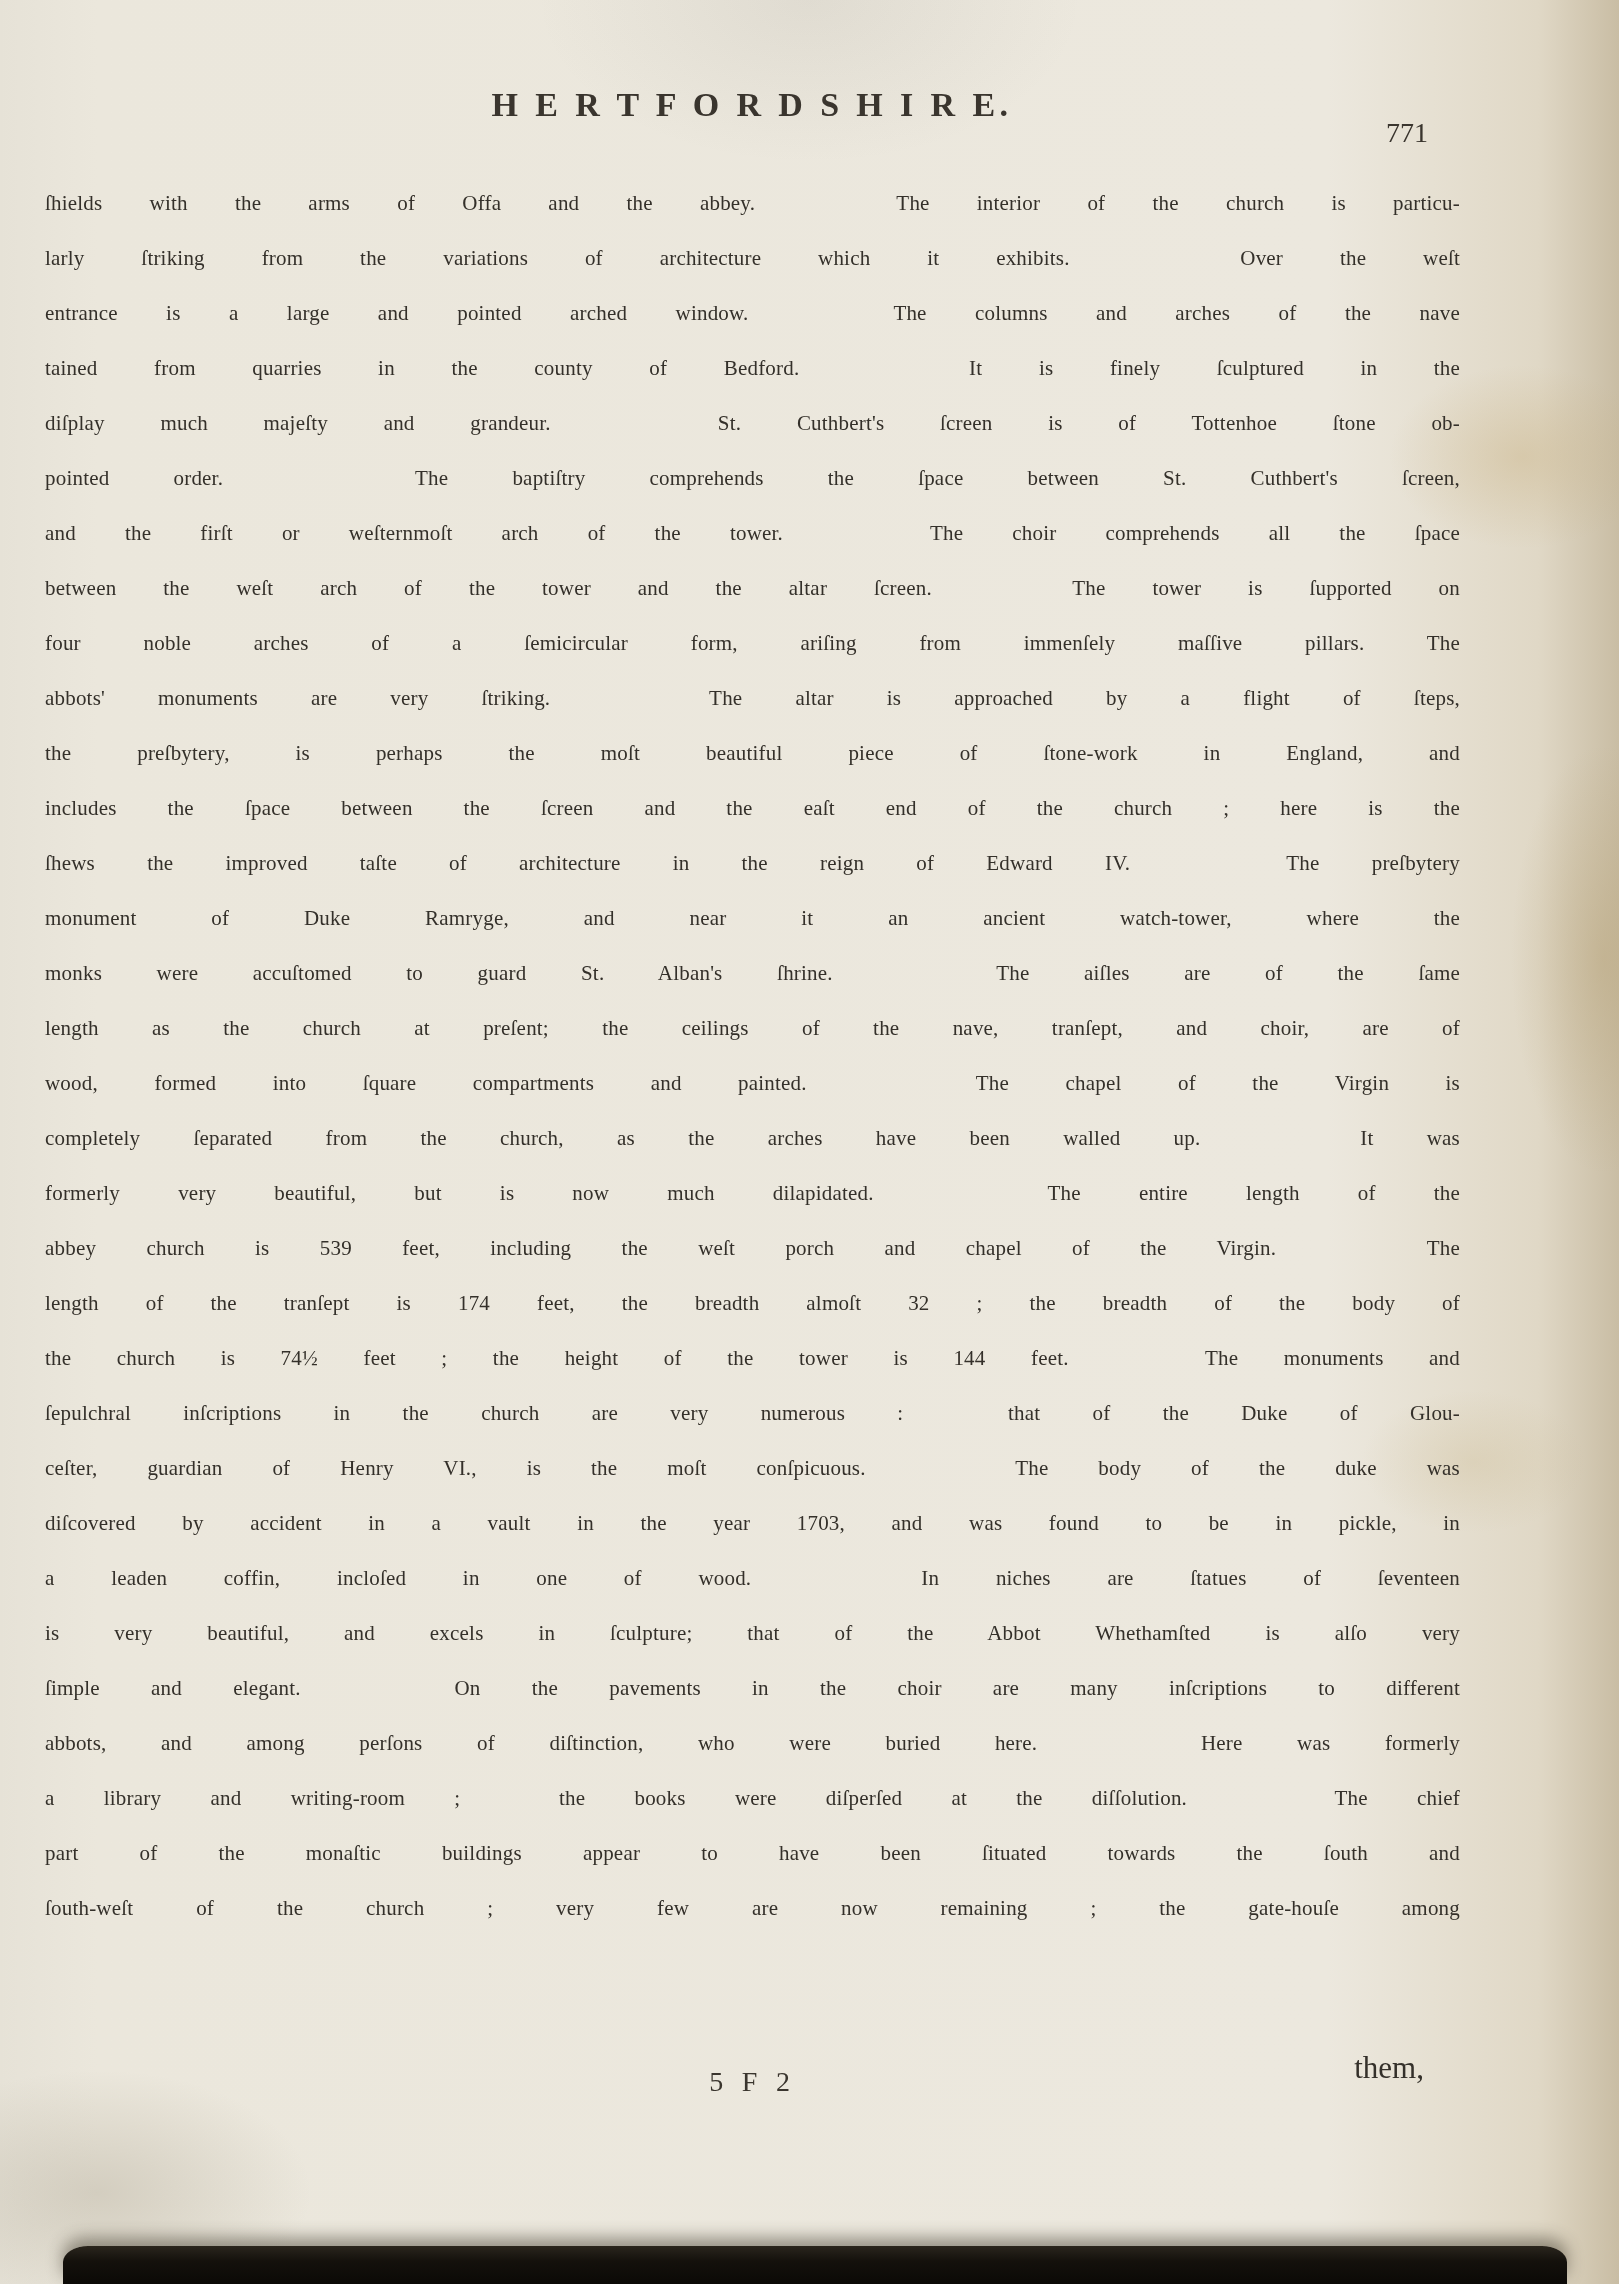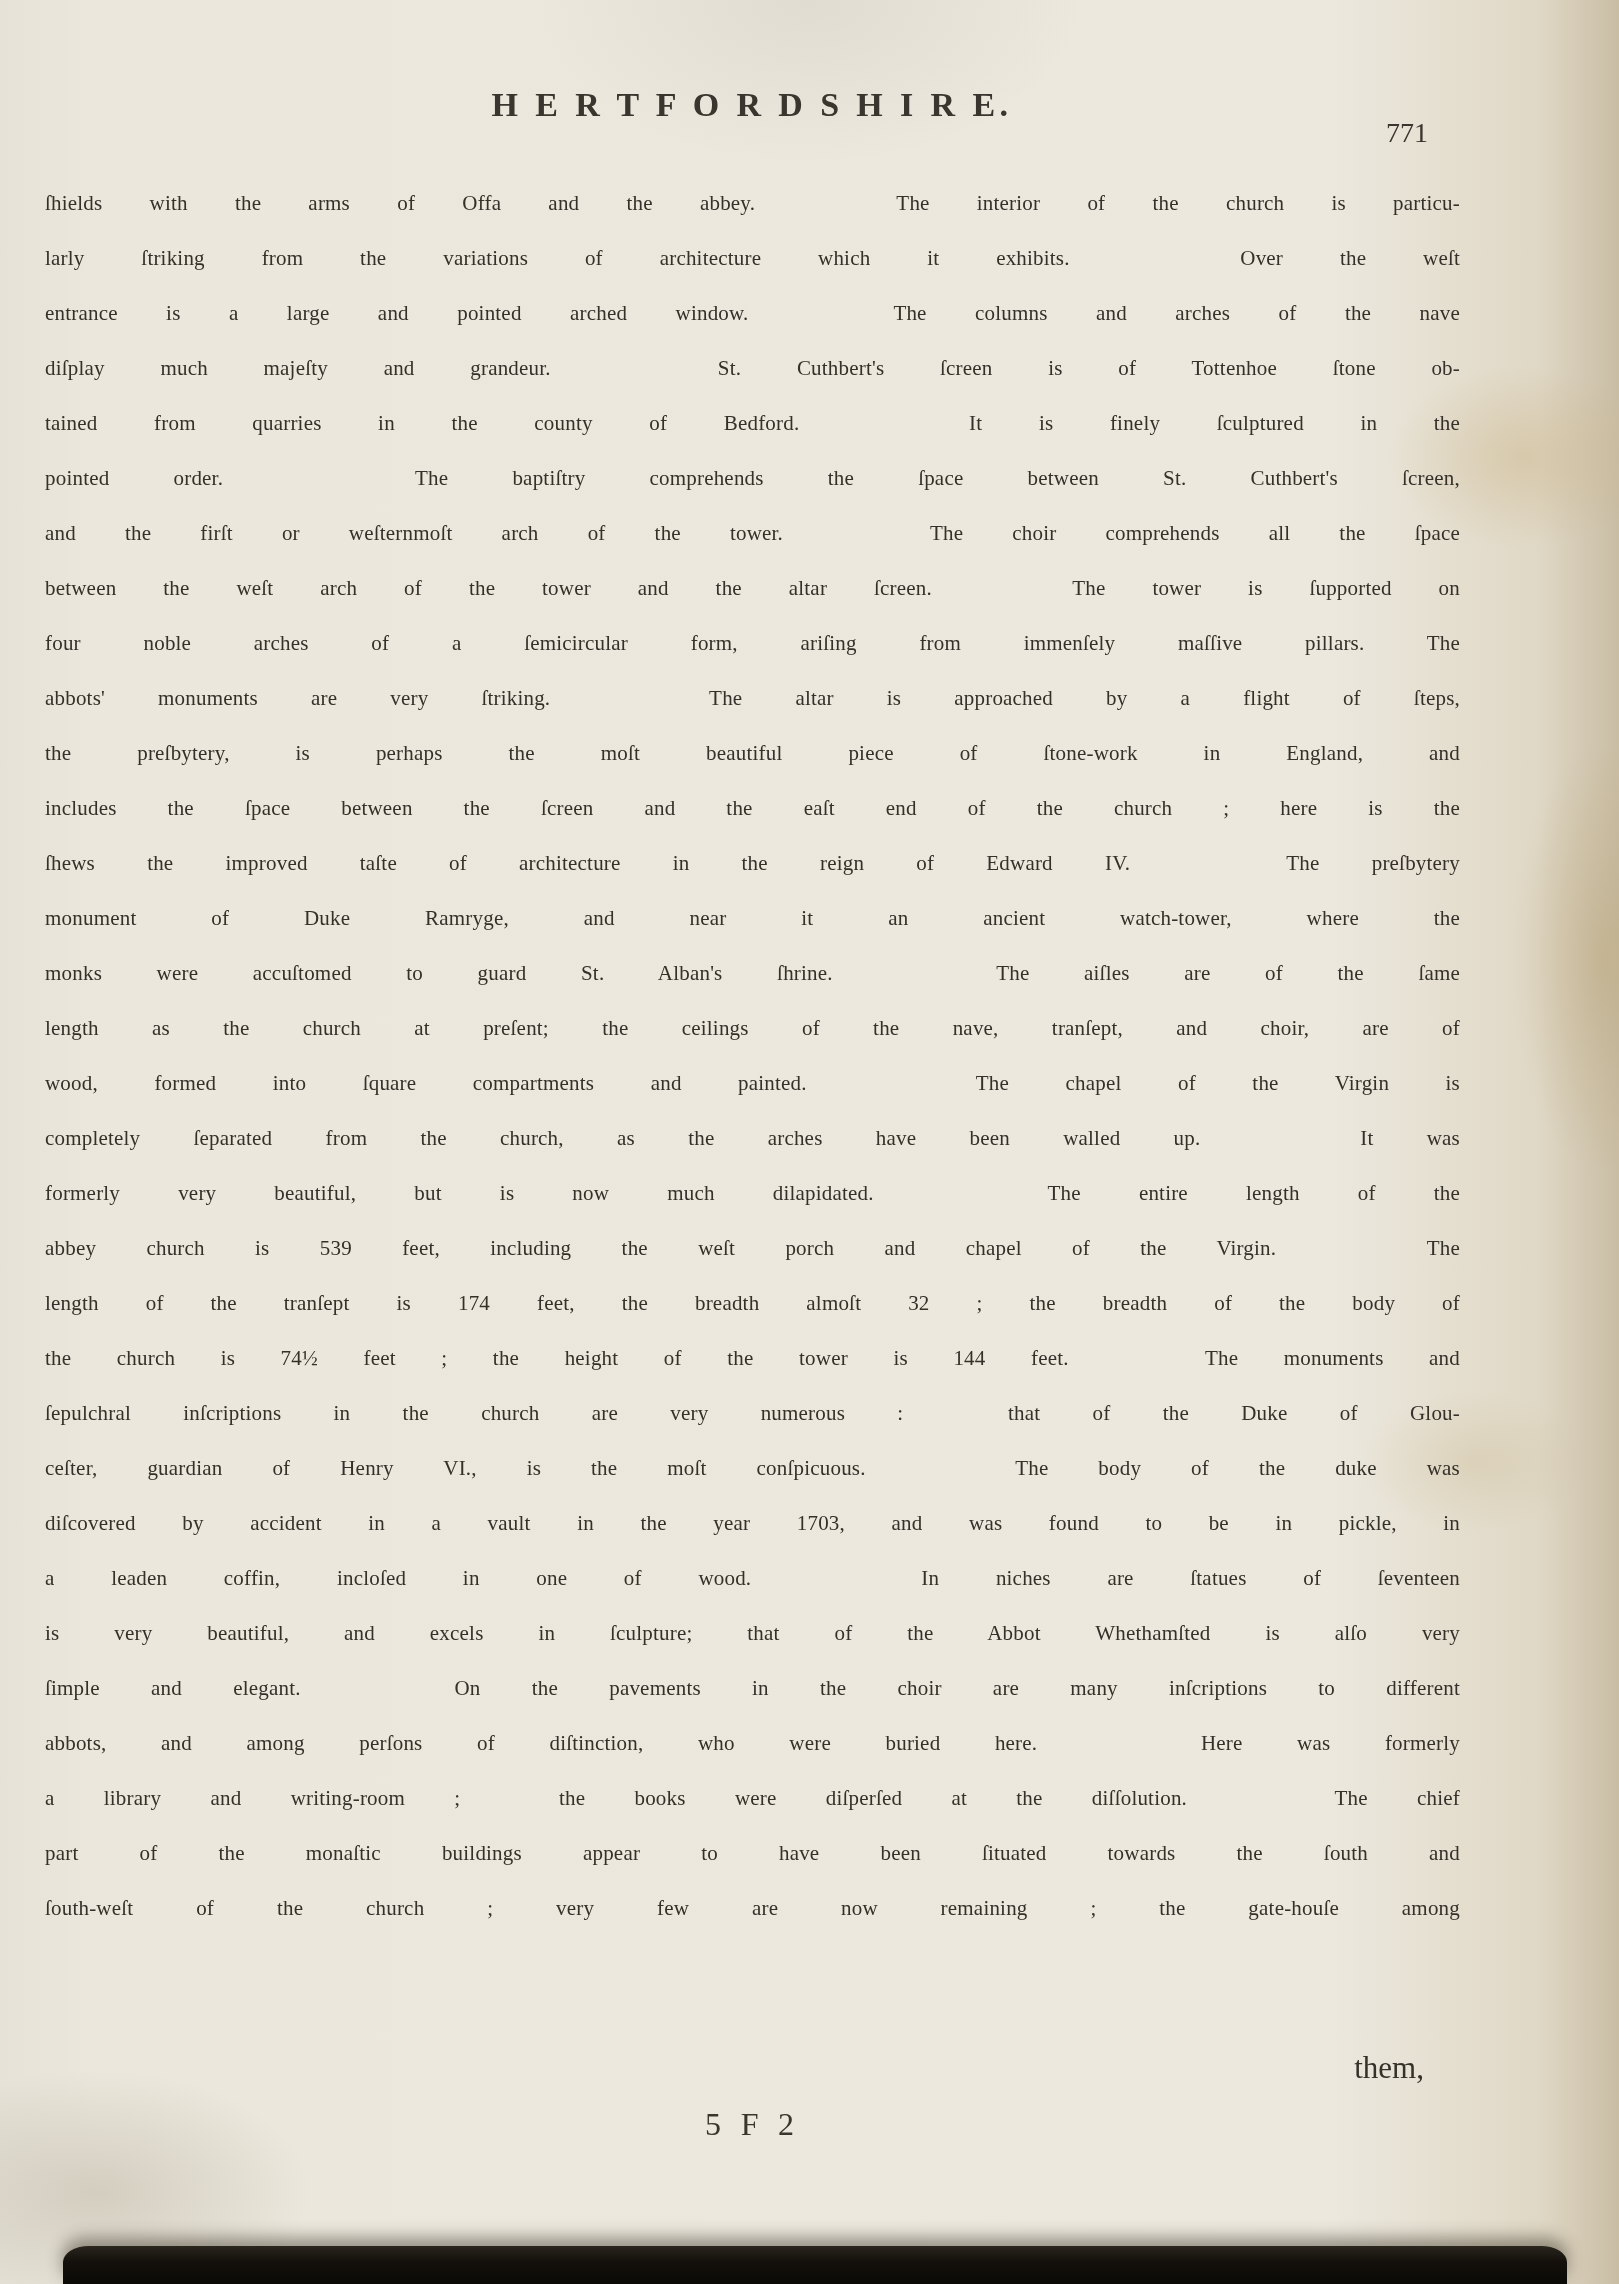--- a/index.html
+++ b/index.html
@@ -60,24 +60,23 @@
     text-align-last: justify;
     white-space: pre-wrap;
     letter-spacing: 0.2px;
   }
   .signature-mark {
     position: absolute;
     left: 45px;
     right: 159px;
     top: 2066px;
     text-align: center;
-    font-size: 32px;
+    font-size: 28px;
     letter-spacing: 5.8px;
     color: #3a352e;
-    margin-top: 40px;
   }
   .catchword {
     position: absolute;
     top: 2050px;
     right: 195px;
     font-size: 31px;
     color: #34302a;
   }
   .scan-edge {
     position: absolute;
@@ -97,22 +96,22 @@
 
   <div class="header">
     <span class="running-title">H E R T F O R D S H I R E.</span>
     <span class="page-number">771</span>
   </div>
 
   <div class="body-text">
       <div class="line">ſhields with the arms of Offa and the abbey.   The interior of the church is particu-</div>
       <div class="line">larly ſtriking from the variations of architecture which it exhibits.   Over the weſt</div>
       <div class="line">entrance is a large and pointed arched window.   The columns and arches of the nave</div>
+      <div class="line">tained from quarries in the county of Bedford.   It is finely ſculptured in the</div>
       <div class="line">diſplay much majeſty and grandeur.   St. Cuthbert's ſcreen is of Tottenhoe ſtone ob-</div>
-      <div class="line">tained from quarries in the county of Bedford.   It is finely ſculptured in the</div>
       <div class="line">pointed order.   The baptiſtry comprehends the ſpace between St. Cuthbert's ſcreen,</div>
       <div class="line">and the firſt or weſternmoſt arch of the tower.   The choir comprehends all the ſpace</div>
       <div class="line">between the weſt arch of the tower and the altar ſcreen.   The tower is ſupported on</div>
       <div class="line">four noble arches of a ſemicircular form, ariſing from immenſely maſſive pillars. The</div>
       <div class="line">abbots' monuments are very ſtriking.   The altar is approached by a flight of ſteps,</div>
       <div class="line">the preſbytery, is perhaps the moſt beautiful piece of ſtone-work in England, and</div>
       <div class="line">includes the ſpace between the ſcreen and the eaſt end of the church ; here is the</div>
       <div class="line">ſhews the improved taſte of architecture in the reign of Edward IV.   The preſbytery</div>
       <div class="line">monument of Duke Ramryge, and near it an ancient watch-tower, where the</div>
       <div class="line">monks were accuſtomed to guard St. Alban's ſhrine.   The aiſles are of the ſame</div>

